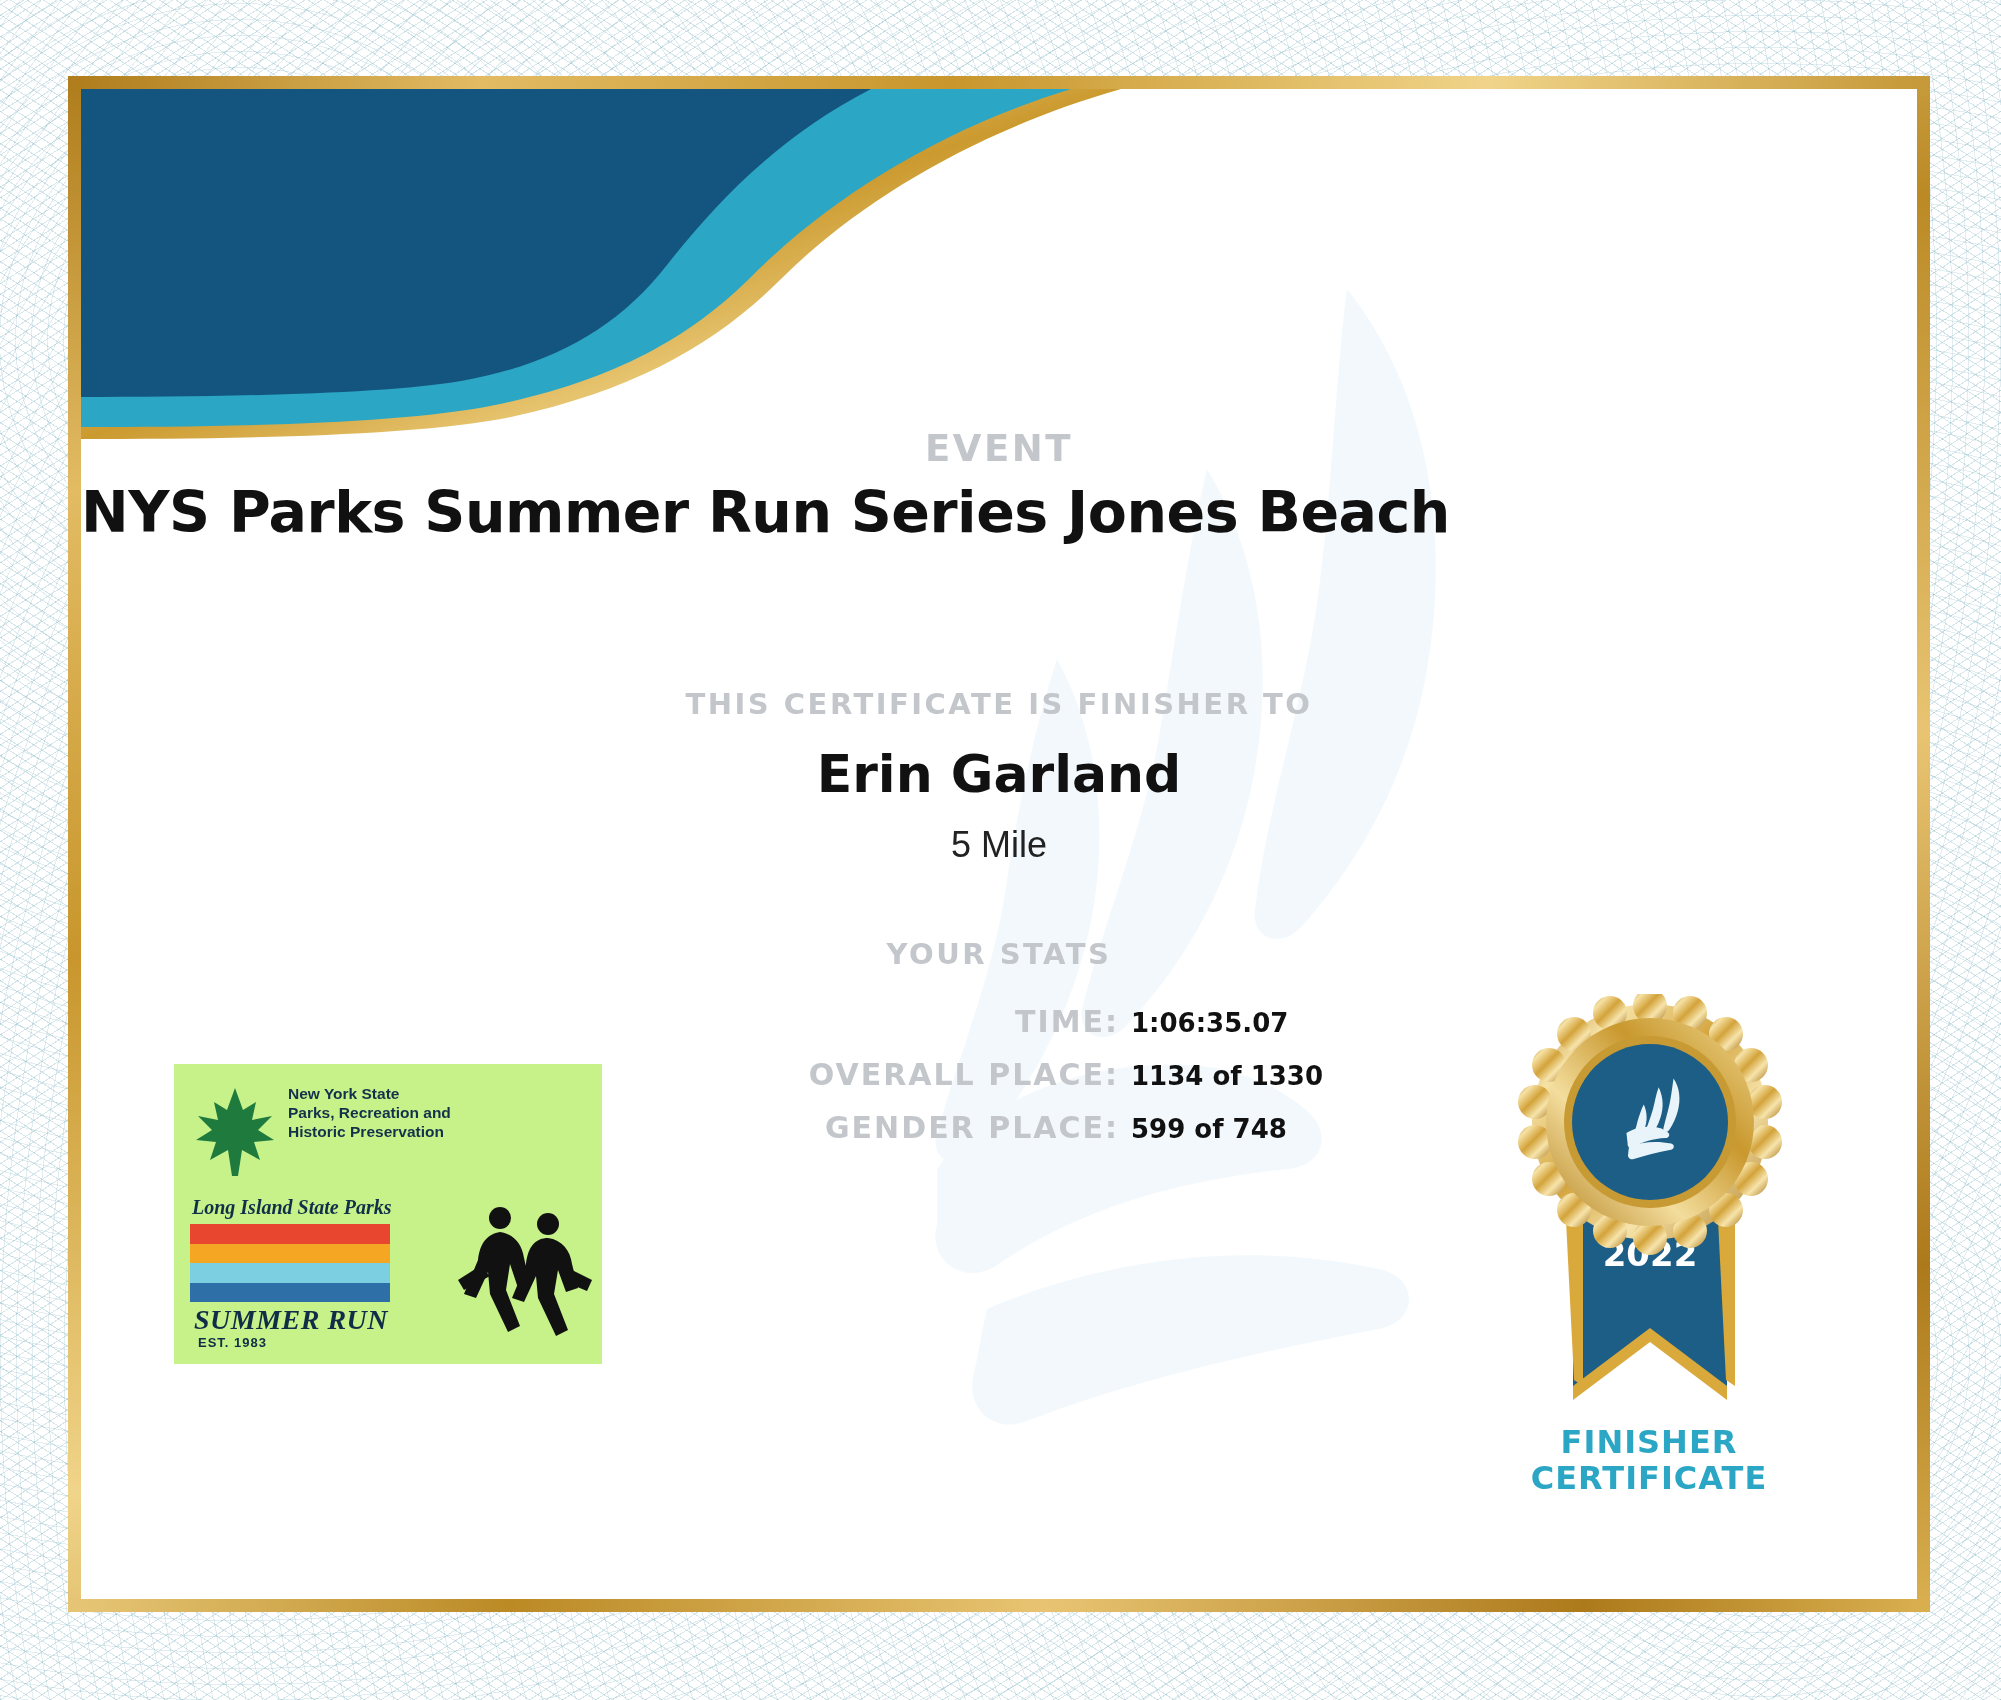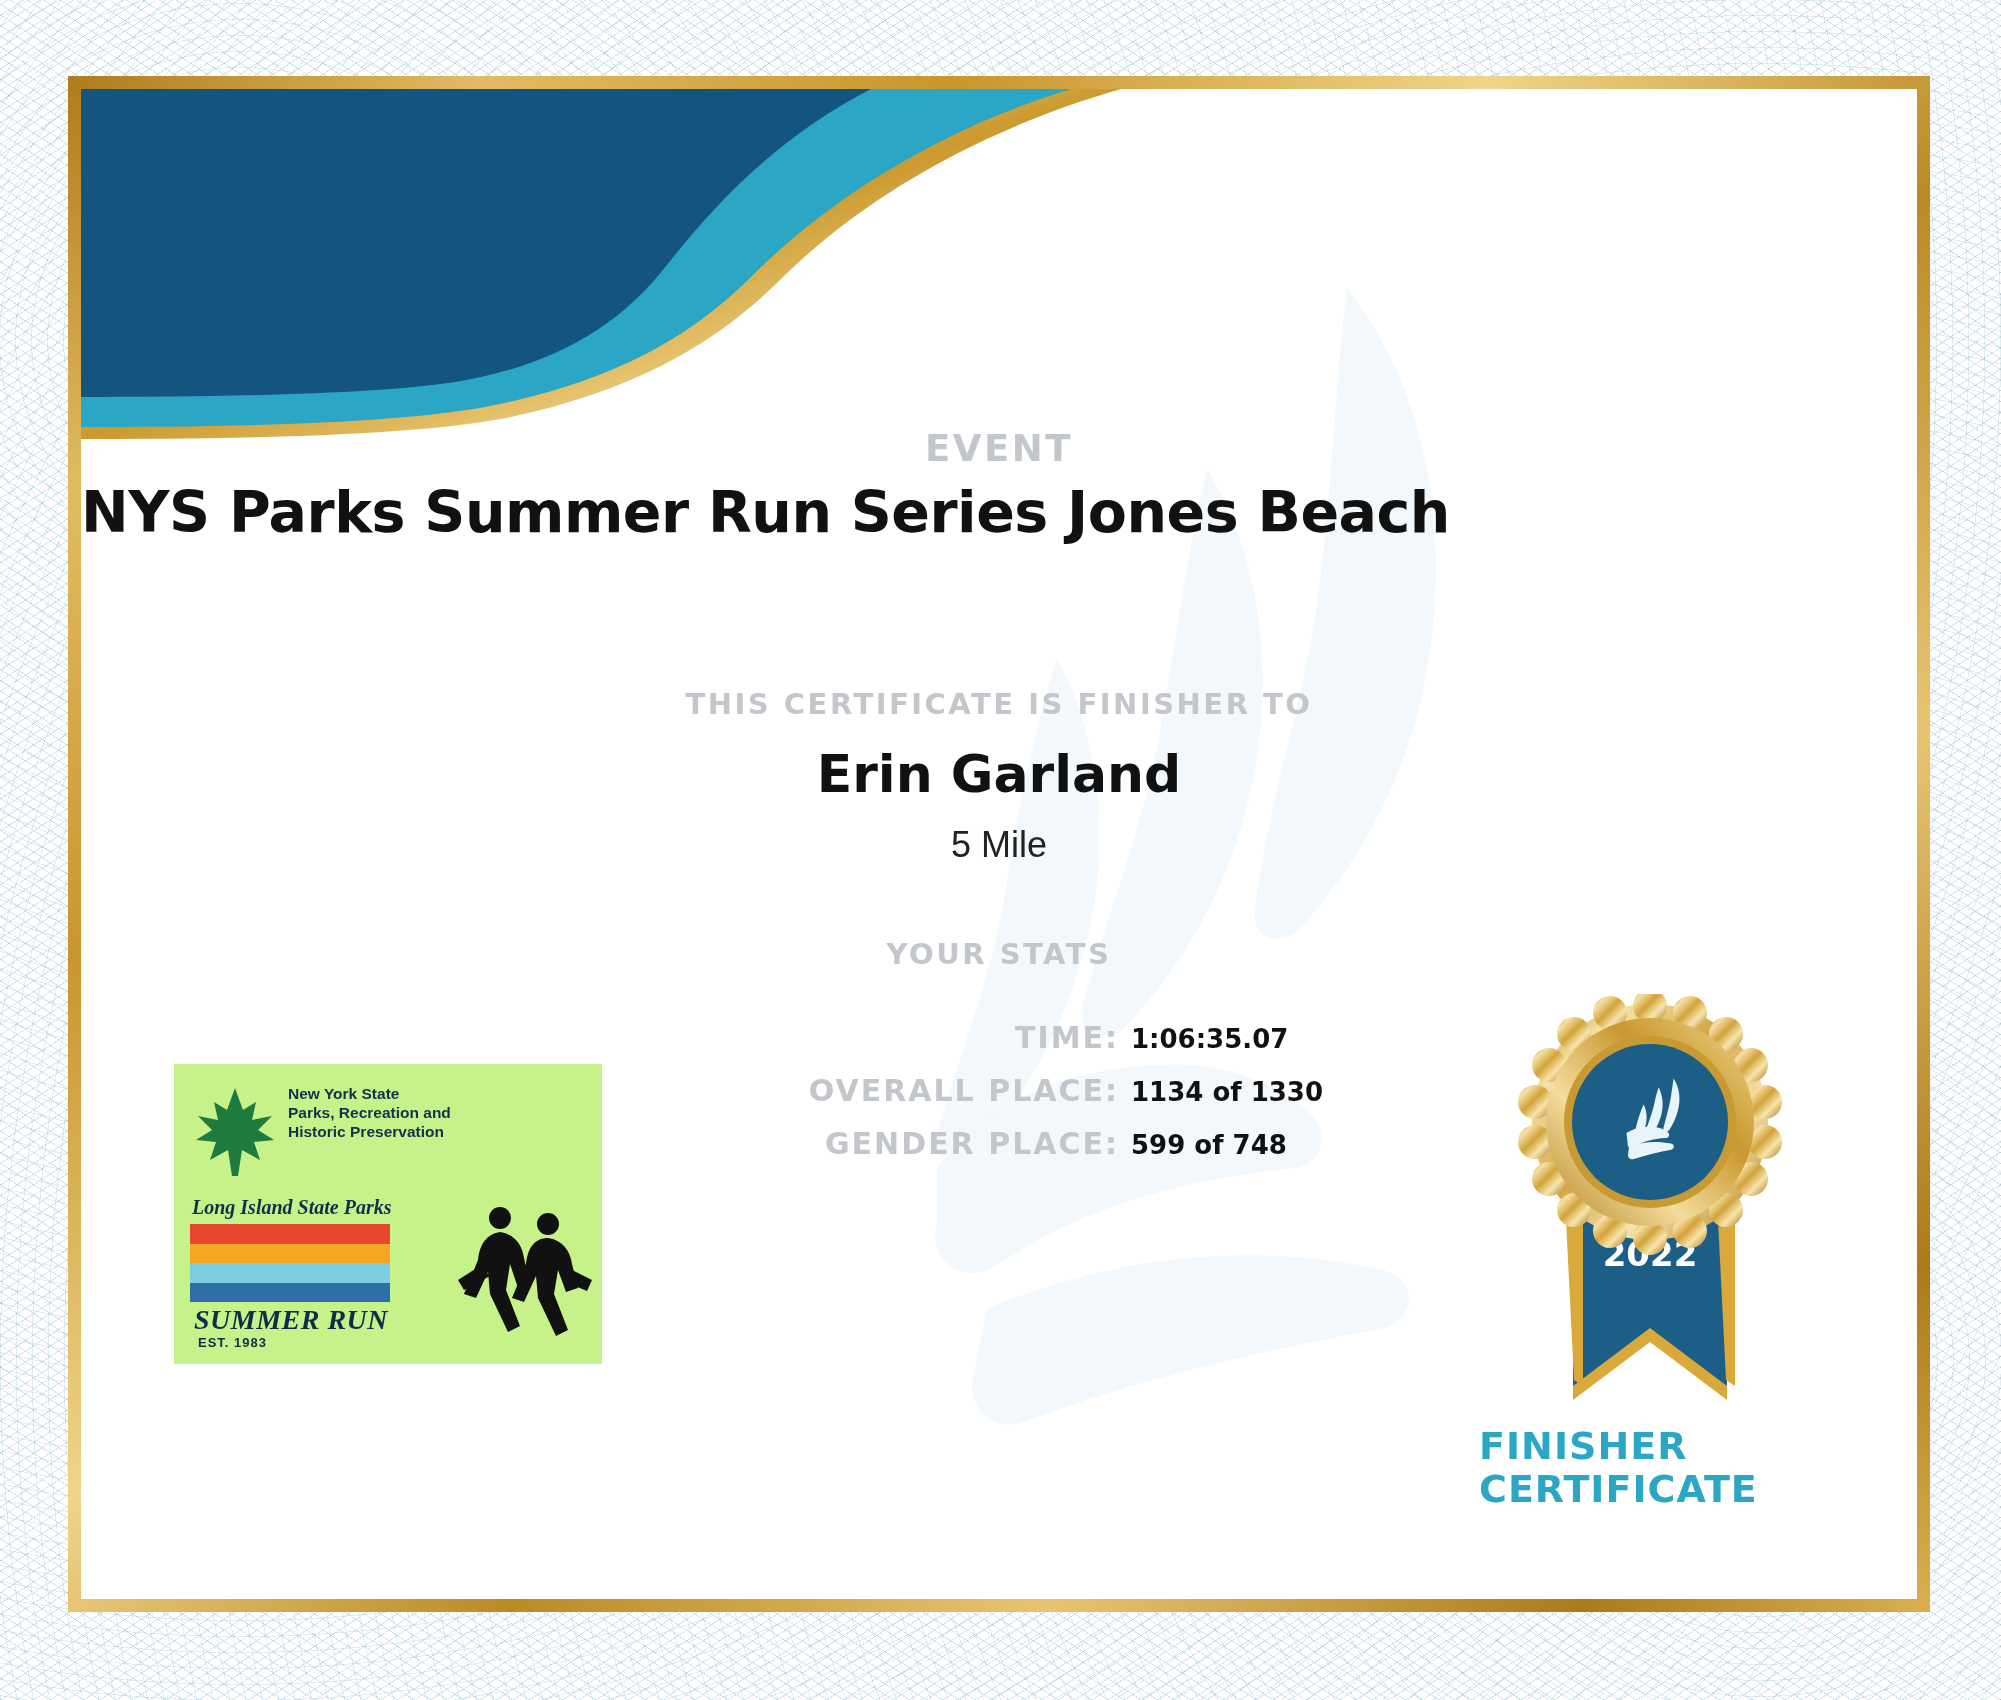--- a/index.html
+++ b/index.html
@@ -137,21 +137,20 @@
     left: 0; right: 0;
     top: 848px;
     font-size: 29px;
   }
 
   .stats-list {
     position: absolute;
     left: 330px;
     top: 915px;
     width: 960px;
-    margin-top: 16px;
   }
   .stat-row {
     display: flex;
     align-items: baseline;
     justify-content: flex-end;
     margin-bottom: 18px;
     white-space: nowrap;
   }
   .stat-key {
     color: #c3c6cb;
@@ -236,23 +235,23 @@
     right: 112px;
     top: 905px;
     width: 310px;
     height: 420px;
   }
   .finisher-text {
     position: absolute;
     right: 98px;
     top: 1336px;
     width: 340px;
-    text-align: left;
+    text-align: center;
     color: #2ba6c4;
-    font-size: 38px;
+    font-size: 32px;
     font-weight: bold;
     line-height: 1.12;
     letter-spacing: 1px;
     font-family: "DejaVu Sans", sans-serif;
   }
 </style>
 </head>
 <body>
 
 <div class="page-bg"></div>

